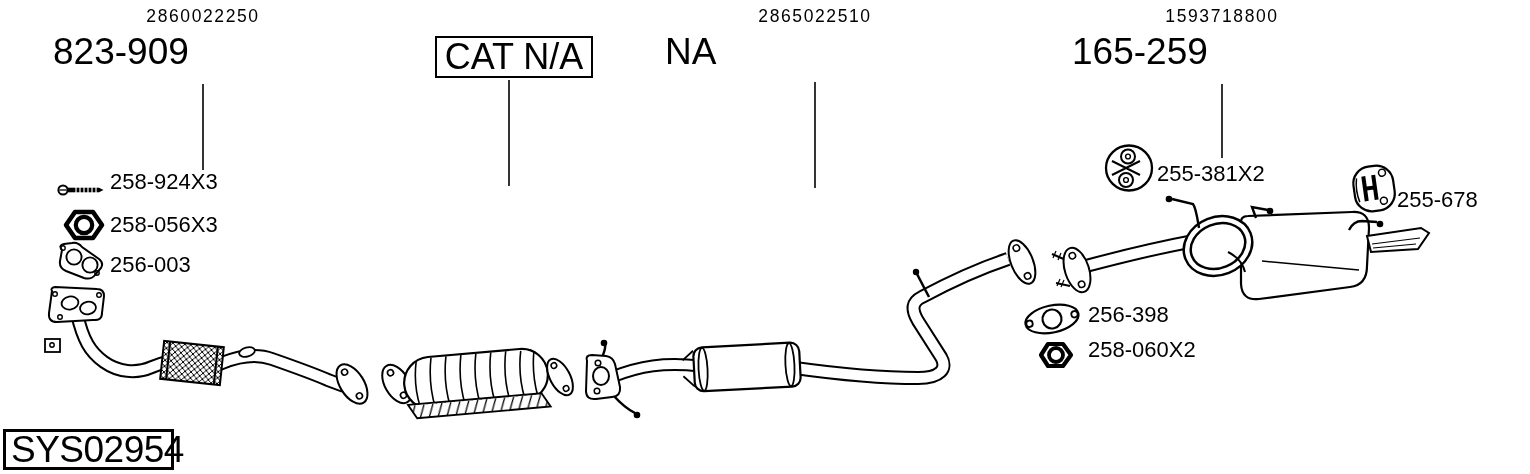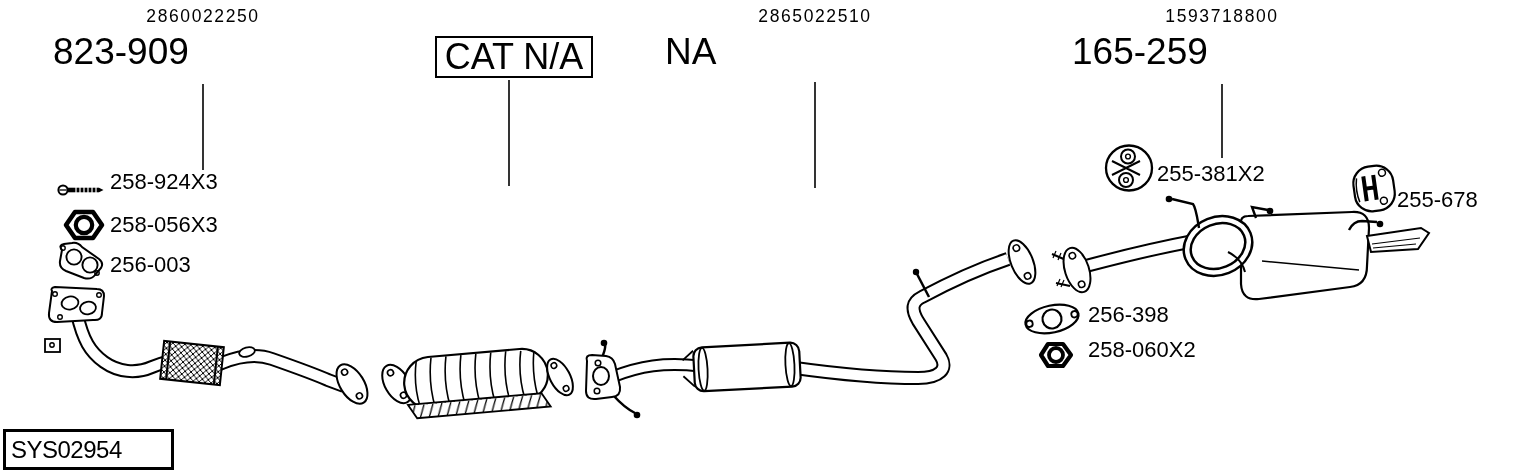--- a/index.html
+++ b/index.html
@@ -11,21 +11,21 @@
   .abs{position:absolute;white-space:nowrap;}
   .serial{font-size:17.5px;line-height:20px;letter-spacing:1.6px;text-align:center;width:300px;}
   .code{font-size:37px;line-height:40px;text-align:left;width:300px;}
   .codebox{
     position:absolute;left:429px;top:36px;width:154px;height:38px;
     border:2.5px solid #000;font-size:36px;line-height:38px;text-align:center;margin-left:6px;
   }
   .partlabel{font-size:22px;line-height:24px;}
   .sysbox{
     position:absolute;left:3px;top:429px;width:160px;height:35px;
-    border:3px solid #000;font-size:24px;line-height:35px;letter-spacing:-0.5px;
+    border:3px solid #000;font-size:37px;line-height:35px;letter-spacing:-0.5px;
     padding-left:5px;
   }
 </style>
 </head>
 <body>
 
 <div id="stage">
 
   <svg id="drawing" width="1530" height="474" viewBox="0 0 1530 474" xmlns="http://www.w3.org/2000/svg">
     <defs>

